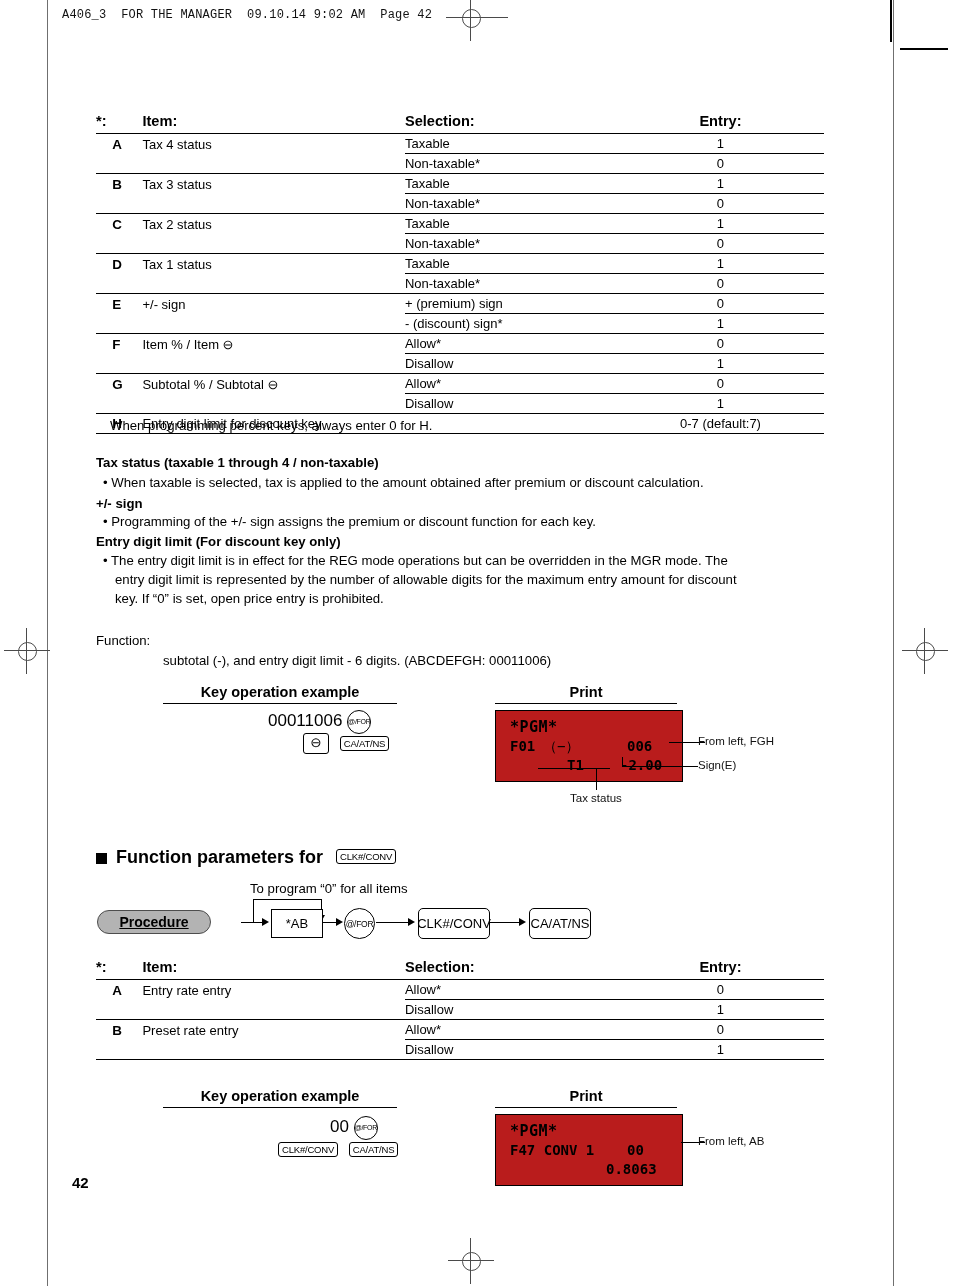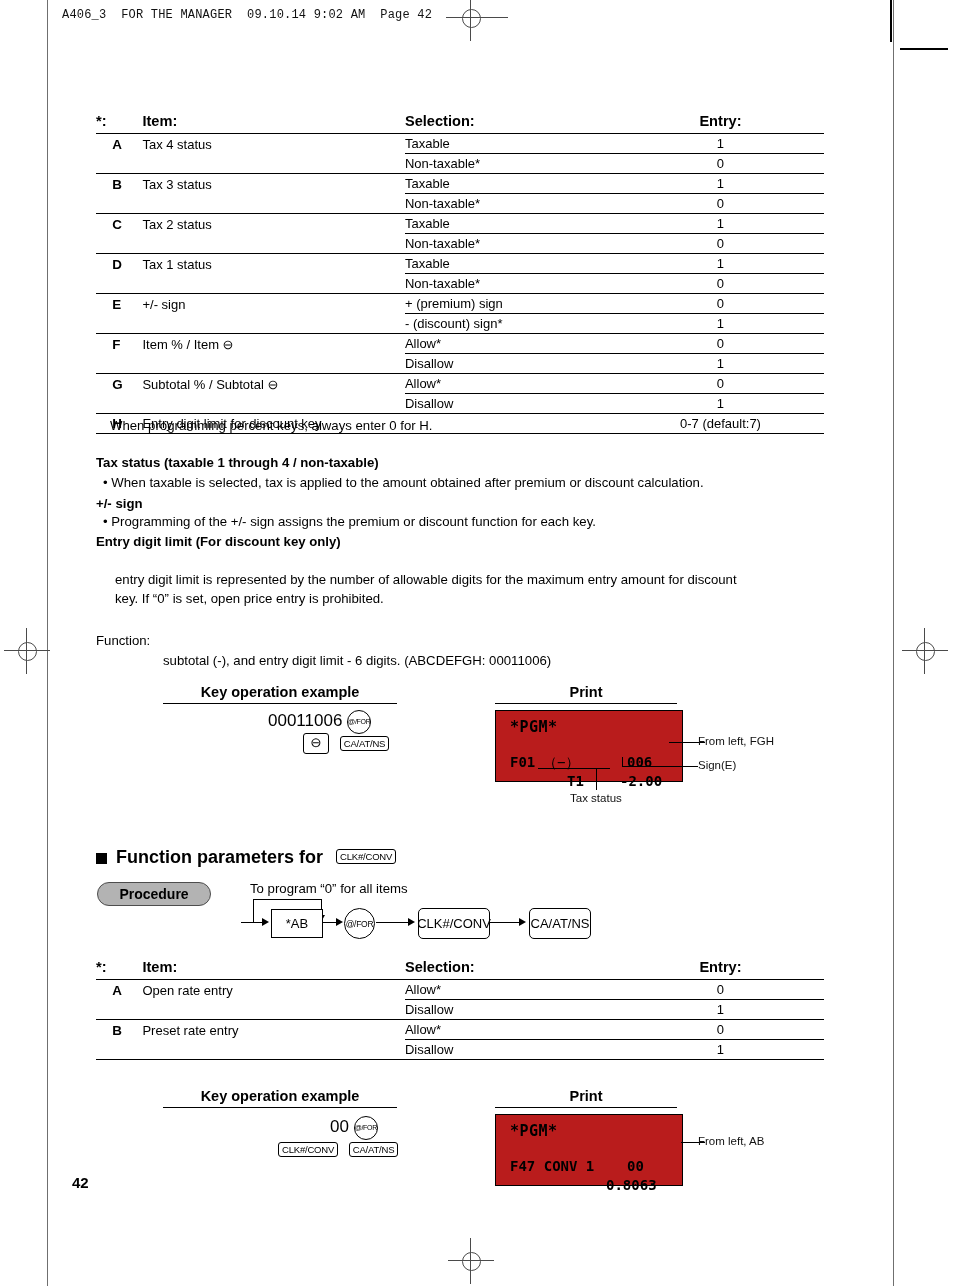--- a/index.html
+++ b/index.html
@@ -86,21 +86,21 @@
   }
 
   
   .cap{position:absolute;font-weight:bold;font-size:14.5px;text-align:center;}
   .capline{position:absolute;height:1.4px;background:#000;}
 
   
   .receipt{position:absolute;border:1.6px solid #000;background:#b91c1c;}
   .rcp{position:absolute;font-family:"DejaVu Sans Mono", monospace;white-space:pre;color:#000;}
   .rcp.pgm{font-weight:bold;font-size:15px;letter-spacing:.5px;}
-  .rcp.ln{font-size:14px;letter-spacing:0;margin-top:16px;}
+  .rcp.ln{font-size:14px;letter-spacing:0;}
   .rcp.bigF{font-weight:bold;}
 
   
   .lead{position:absolute;background:#000;}
   .calloutTxt{position:absolute;font-size:11.5px;color:#111;white-space:nowrap;}
 
   
   .kop{position:absolute;font-size:17px;white-space:nowrap;}
 
   .pno{position:absolute;font-weight:bold;font-size:15px;}
@@ -263,20 +263,21 @@
   </tbody>
     </table>
 
   <div class="txt" style="left:110px;top:418px;">When programming percent keys, always enter 0 for H.</div>
 
   <div class="txt b" style="left:96px;top:455px;">Tax status (taxable 1 through 4 / non-taxable)</div>
   <div class="txt" style="left:103px;top:475px;">• When taxable is selected, tax is applied to the amount obtained after premium or discount calculation.</div>
   <div class="txt b" style="left:96px;top:496px;">+/- sign</div>
   <div class="txt" style="left:103px;top:514px;">• Programming of the +/- sign assigns the premium or discount function for each key.</div>
   <div class="txt b" style="left:96px;top:534px;">Entry digit limit (For discount key only)</div>
+  <div class="txt" style="left:103px;top:553px;">• The entry digit limit is in effect for the REG mode operations but can be overridden in the MGR mode.  The</div>
   <div class="txt" style="left:115px;top:572px;">entry digit limit is represented by the number of allowable digits for the maximum entry amount for discount</div>
   <div class="txt" style="left:115px;top:591px;">key.  If “0” is set, open price entry is prohibited.</div>
 
   <div class="txt" style="left:96px;top:633px;">Function:</div>
   <div class="txt" style="left:163px;top:653px;">subtotal (-), and entry digit limit - 6 digits.  (ABCDEFGH: 00011006)</div>
 
   <div class="cap" style="left:163px;top:684px;width:234px;">Key operation example</div>
   <div class="capline" style="left:163px;top:703px;width:234px;"></div>
   <div class="cap" style="left:495px;top:684px;width:182px;">Print</div>
   <div class="capline" style="left:495px;top:703px;width:182px;"></div>
@@ -309,21 +310,21 @@
 
   <div class="lead" style="left:538px;top:768px;width:72px;height:1.2px;"></div>
   <div class="lead" style="left:596px;top:768px;width:1.2px;height:22px;"></div>
   <div class="calloutTxt" style="left:570px;top:792px;">Tax status</div>
 
   <div class="sechead" style="left:96px;top:847px;">
     <span class="sq"></span><span>Function parameters for</span>
     <span class="keybox" style="margin-left:8px;position:relative;top:-2px;">CLK#/CONV</span>
   </div>
 
-  <div class="pill" style="left:97px;top:882px;">Procedure</div>
+  <div class="pill" style="left:97px;top:910px;text-decoration:underline;">Procedure</div>
 
   <div class="txt" style="left:250px;top:881px;">To program “0” for all items</div>
 
   <div class="flow" style="left:0;top:0;width:954px;height:0;">
 
     <div class="fline" style="position:absolute;left:253px;top:899px;width:1.4px;height:24px;"></div>
     <div class="fline" style="position:absolute;left:253px;top:899px;width:69px;height:1.4px;"></div>
     <div class="fline" style="position:absolute;left:321px;top:899px;width:1.4px;height:18px;"></div>
     <div class="arrowD" style="left:317px;top:915px;"></div>
 
@@ -362,21 +363,21 @@
       <td class="c-star rule-thick">*:</td>
       <td class="c-let rule-thick"></td>
       <td class="c-item rule-thick">Item:</td>
       <td class="c-sel rule-thick">Selection:</td>
       <td class="c-ent rule-thick">Entry:</td>
     </tr>
 
     <tr>
       <td class="c-star rule-none"></td>
       <td class="c-let rule-none">A</td>
-      <td class="c-item rule-none">Open rate entry</td>
+      <td class="c-item rule-none">Entry rate entry</td>
       <td class="c-sel rule-thin">Allow*</td>
       <td class="c-ent rule-thin">0</td>
     </tr>
     <tr>
       <td class="c-star rule-thin"></td>
       <td class="c-let rule-thin"></td>
       <td class="c-item rule-thin"></td>
       <td class="c-sel rule-thin">Disallow</td>
       <td class="c-ent rule-thin">1</td>
     </tr>

